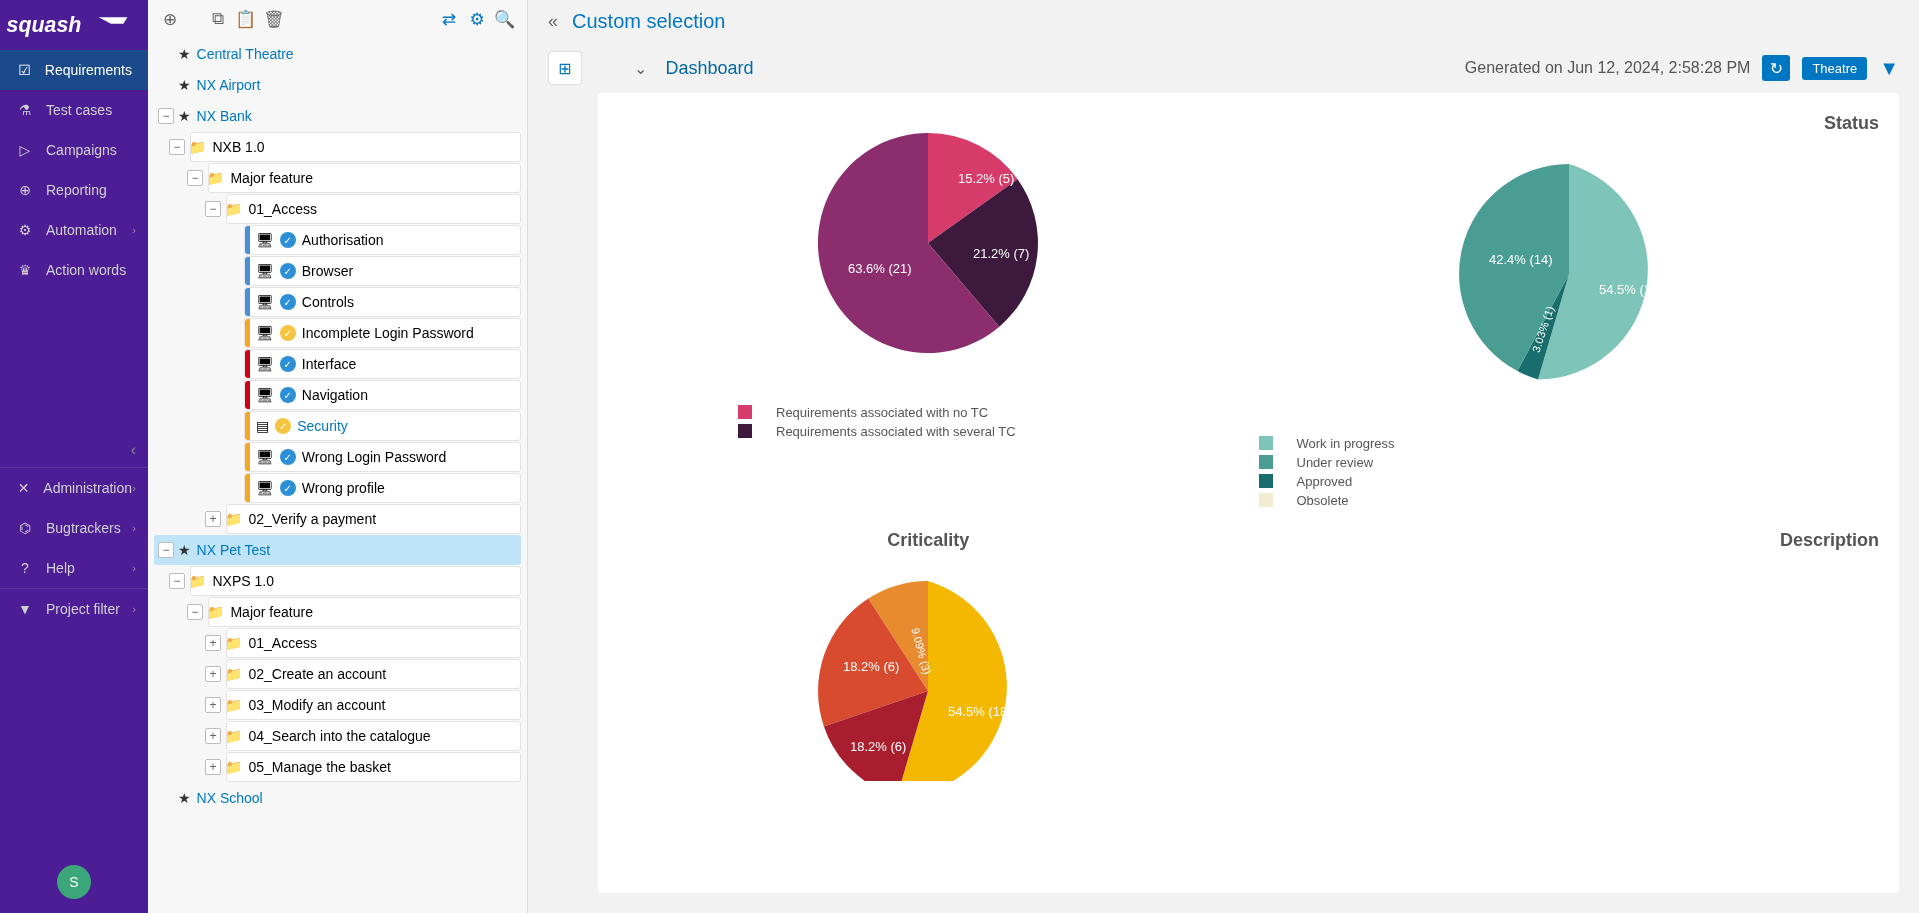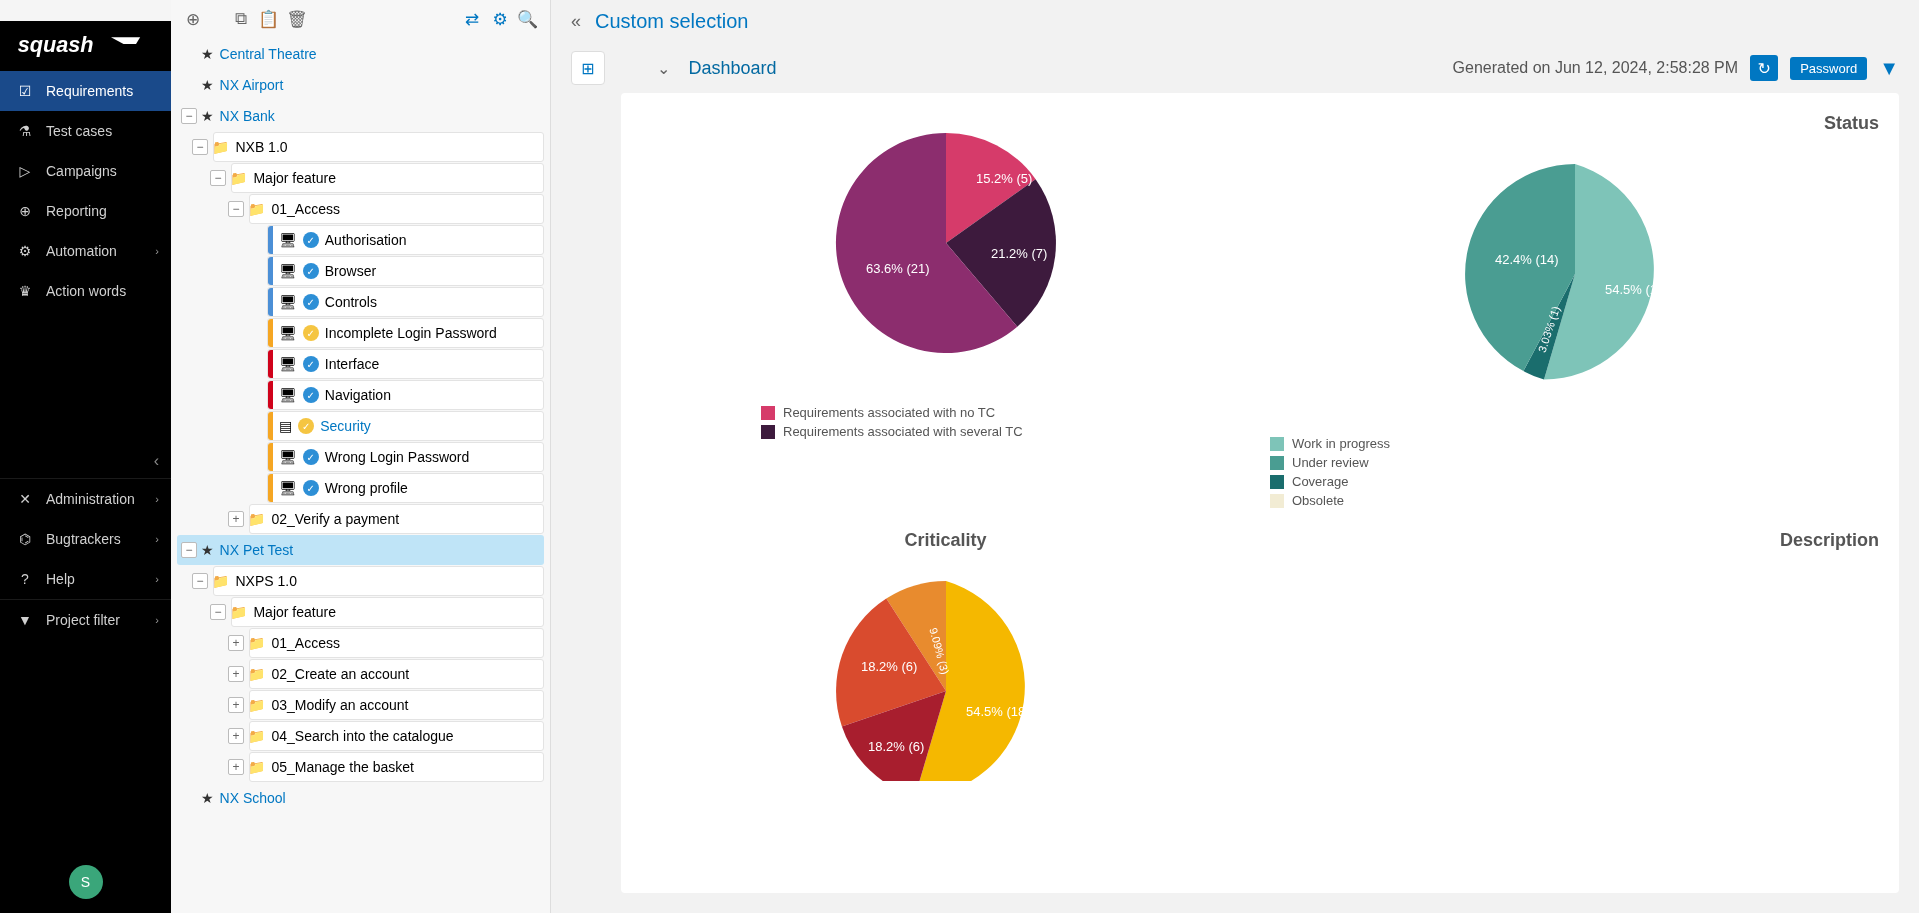--- a/index.html
+++ b/index.html
@@ -1,17 +1,17 @@
 <!DOCTYPE html>
 <html><head>
 <meta charset="utf-8">
 <style>
 * { margin: 0; padding: 0; box-sizing: border-box; font-family: -apple-system, "Segoe UI", Arial, sans-serif; }
 body { display: flex; height: 913px; width: 1919px; overflow: hidden; background: #f5f5f5; }
-.sidebar { width: 171px; background: #000000; color: #fff; display: flex; flex-direction: column; margin-top: 21px; }
+.sidebar { width: 148px; background: #4c1d95; color: #fff; display: flex; flex-direction: column; }
 .logo { height: 50px; display: flex; align-items: center; justify-content: center; font-size: 22px; font-weight: bold; font-style: italic; }
 .logo svg { width: 150px; }
 .nav { flex: 1; }
 .nav-item { display: flex; align-items: center; padding: 11px 16px; font-size: 14px; cursor: pointer; color: #d0d0d0; position: relative; }
 .nav-item.active { background: #1a4a8a; color: #fff; }
 .nav-item .ico { width: 18px; height: 18px; margin-right: 12px; display: inline-flex; align-items: center; justify-content: center; }
 .nav-item .chev { position: absolute; right: 12px; font-size: 11px; color: #999; }
 .nav-bottom { border-top: 1px solid rgba(255,255,255,.1); }
 .collapse-handle { align-self: flex-end; padding: 8px 12px; color: #888; cursor: pointer; }
 .avatar { width: 34px; height: 34px; border-radius: 50%; background: #3aa67a; color: #fff; display: flex; align-items: center; justify-content: center; margin: 14px auto; font-size: 14px; }
@@ -45,21 +45,21 @@
 .sub-head .fav { background: #0077c2; color: #fff; border-radius: 3px; padding: 4px 10px; font-size: 13px; cursor: pointer; }
 .sub-head .filter { color: #0077c2; font-size: 20px; cursor: pointer; }
 
 .dash-body { flex: 1; background: #fff; margin: 0 20px 20px 70px; border-radius: 4px; padding: 20px; overflow: auto; }
 .chart-grid { display: grid; grid-template-columns: 1fr 1fr; gap: 20px; }
 .chart-cell { }
 .chart-title { text-align: center; font-size: 18px; color: #555; font-weight: 600; margin-bottom: 10px; }
 .chart-cell.right .chart-title { text-align: right; }
 .pie-wrap { display: flex; justify-content: center; }
 .legend { margin-top: 30px; font-size: 13px; color: #555; }
-.legend-row { display: flex; align-items: center; gap: 8px; padding: 2px 0; }
+.legend-row { display: flex; gap: 24px; padding: 2px 0; }
 .legend-sw { width: 14px; height: 14px; }
 .pie-label { font-size: 13px; fill: #fff; font-weight: 500; }
 </style>
 </head>
 <body>
 
 <div class="sidebar">
   <div class="logo">
     <svg viewBox="0 0 180 40">
         <text x="8" y="28" fill="#fff" font-size="26" font-style="italic" font-weight="bold">squash</text>
@@ -275,21 +275,21 @@
     <span class="back">«</span>
     <span class="title">Custom selection</span>
   </div>
   <div class="sub-head">
     <span class="grid-btn">⊞</span>
     <span class="chev-d">⌄</span>
     <span class="dash-title" style="margin-left:6px">Dashboard</span>
     <span class="spacer"></span>
     <span class="gen">Generated on Jun 12, 2024, 2:58:28 PM</span>
     <span class="refresh">↻</span>
-    <span class="fav">Password</span>
+    <span class="fav">Theatre</span>
     <span class="filter">▼</span>
   </div>
 
   <div class="dash-body">
     <div class="chart-grid">
 
       <div class="chart-cell">
         <div class="pie-wrap">
           <svg width="280" height="260" viewBox="0 0 280 260">
             <g transform="translate(140,130)">
@@ -332,21 +332,21 @@
           <div class="legend-row">
               <span class="legend-sw" style="background:#7ec4b8"></span>
               <span>Work in progress</span>
             </div>
           <div class="legend-row">
               <span class="legend-sw" style="background:#4a9d92"></span>
               <span>Under review</span>
             </div>
           <div class="legend-row">
               <span class="legend-sw" style="background:#1a6d6d"></span>
-              <span>Coverage</span>
+              <span>Approved</span>
             </div>
           <div class="legend-row">
               <span class="legend-sw" style="background:#f2ecd4"></span>
               <span>Obsolete</span>
             </div>
         </div>
       </div>
 
       <div class="chart-cell">
         <div class="chart-title">Criticality</div>

